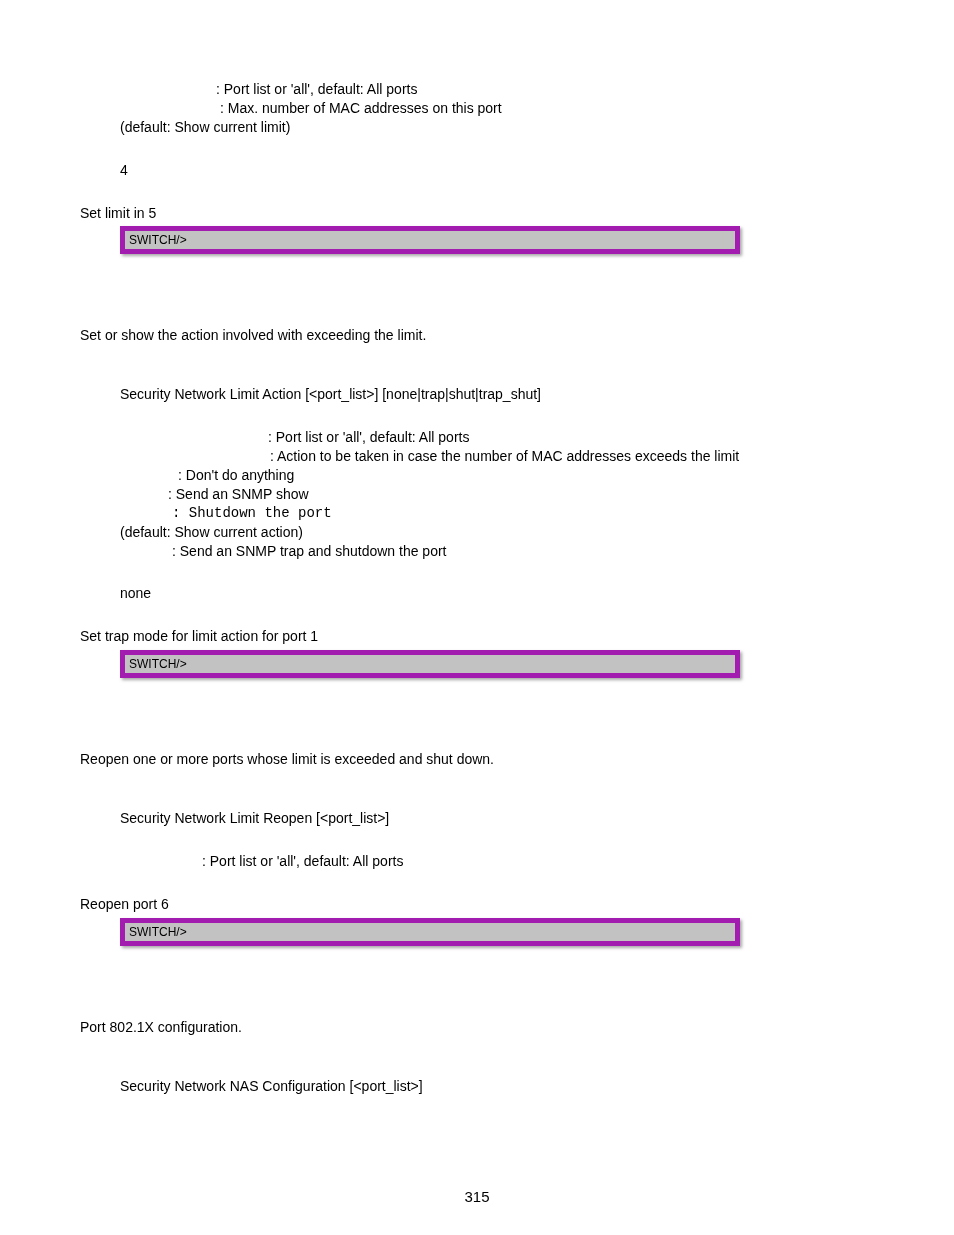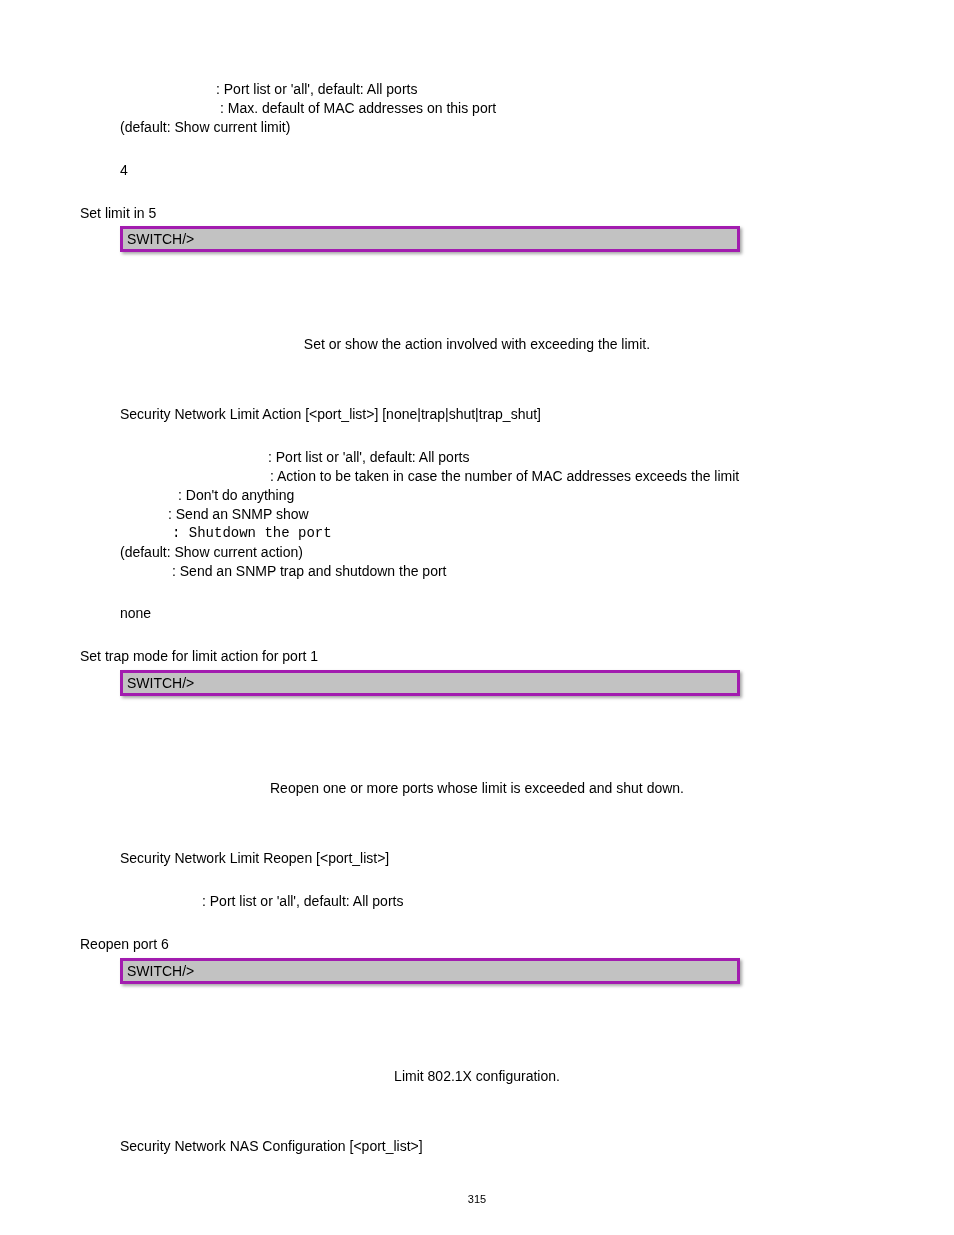--- a/index.html
+++ b/index.html
@@ -12,50 +12,50 @@
     padding: 0;
     width: 954px;
   }
   .page {
     padding: 80px 80px 52px 80px;
     min-height: 1235px;
     position: relative;
   }
   .indent { margin-left: 40px; }
   .line { line-height: 1.35; }
-  .para { margin: 27px 0; text-align: center; }
+  .para { margin: 16px 0; }
   .gap-small { height: 24px; }
   .gap-med { height: 50px; }
   .code-box {
     margin: 4px 0 6px 40px;
-    border: 3px solid #a21caf;
+    border: 5px solid #a21caf;
     background: #c2c2c2;
     padding: 2px 4px;
     font-family: Arial, Helvetica, sans-serif;
-    font-size: 14px;
+    font-size: 12px;
     box-shadow: 2px 2px 3px rgba(0,0,0,0.35);
     width: 620px;
   }
   .left-edge { margin-left: 0; }
   .page-num {
     position: absolute;
     bottom: 30px;
     left: 0; right: 0;
     text-align: center;
-    font-size: 11px;
+    font-size: 15px;
   }
 </style>
 </head>
 <body>
 
 <div class="page">
 
   <div class="indent">
     <div class="line" style="padding-left:96px;">: Port list or 'all', default: All ports</div>
-    <div class="line" style="padding-left:100px;">: Max. default of MAC addresses on this port</div>
+    <div class="line" style="padding-left:100px;">: Max. number of MAC addresses on this port</div>
     <div class="line">(default: Show current limit)</div>
   </div>
 
   <div class="gap-small"></div>
 
   <div class="indent line">4</div>
 
   <div class="gap-small"></div>
 
   <div class="line left-edge">Set limit in 5</div>
@@ -106,18 +106,18 @@
 
   <div class="gap-small"></div>
 
   <div class="line left-edge">Reopen port 6</div>
   <div class="code-box">
     <span>SWITCH/&gt;</span>
   </div>
 
   <div class="gap-med"></div>
 
-  <div class="indent line para">Limit 802.1X configuration.</div>
+  <div class="indent line para">Port 802.1X configuration.</div>
   <div class="gap-small"></div>
   <div class="indent line">Security Network NAS Configuration [&lt;port_list&gt;]</div>
 
   <div class="page-num">315</div>
 </div>
 
 </body></html>

